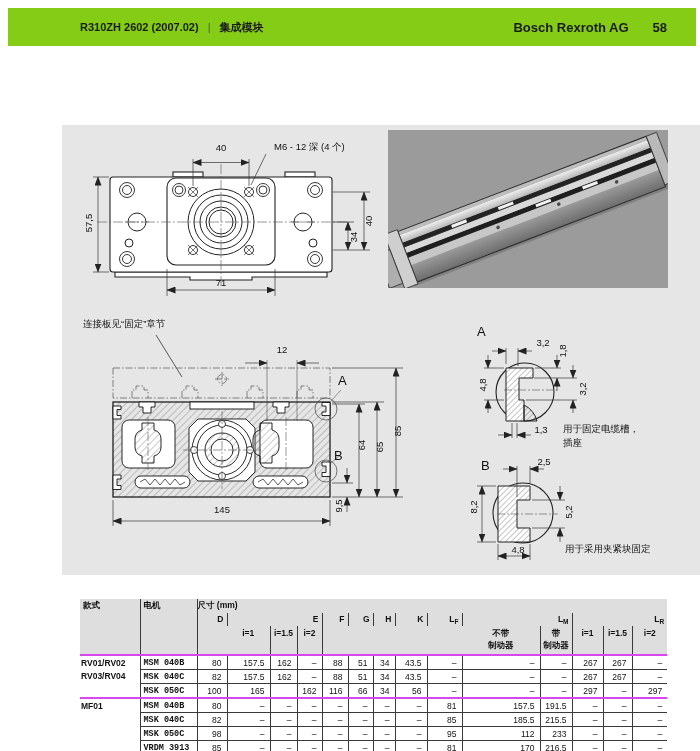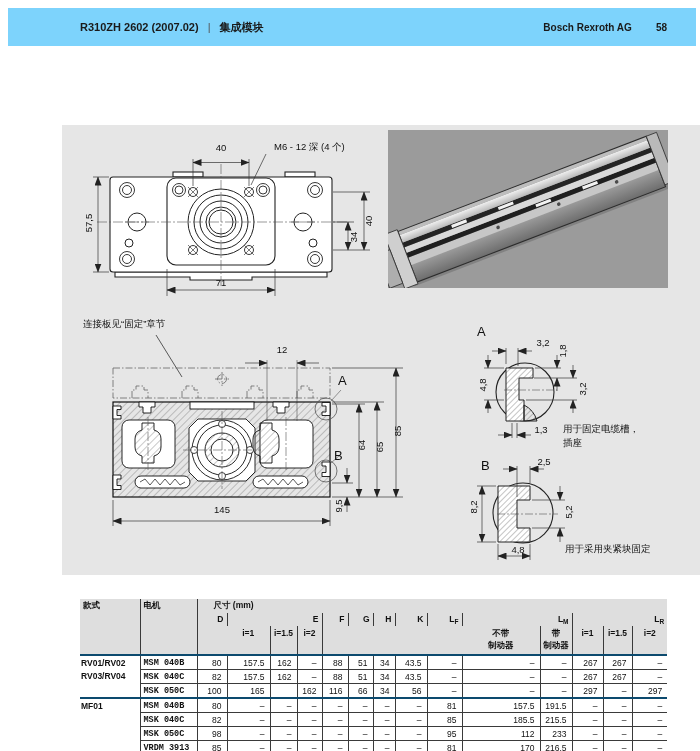--- a/index.html
+++ b/index.html
@@ -1,52 +1,52 @@
 <!DOCTYPE html>
 <html><head>
 <meta charset="utf-8">
 <style>
   html,body{margin:0;padding:0;background:#fff;}
   .page{position:relative;width:700px;height:751px;background:#ffffff;overflow:hidden;
         font-family:"Liberation Sans",sans-serif;color:#1a1a1a;}
   
-  .topbar{position:absolute;left:8px;right:4px;top:8px;height:38px;background:#7dd3fc;}
+  .topbar{position:absolute;left:8px;right:4px;top:8px;height:38px;background:#84cc16;}
   .topbar .lefts{position:absolute;left:72px;top:0;height:38px;display:flex;align-items:center;gap:9px;
         font-size:11px;font-weight:bold;}
   .topbar .rights{position:absolute;right:29px;top:0;height:38px;display:flex;align-items:center;gap:24px;
-        font-size:10px;font-weight:bold;}
+        font-size:13px;font-weight:bold;}
   .hdr-divider{font-weight:normal;color:#555;}
   
   .panel{position:absolute;left:62px;top:125px;width:638px;height:450px;background:#e6e6e6;}
   .photo{position:absolute;left:388px;top:130px;width:280px;height:158px;}
   .dwg{position:absolute;}
   svg{display:block;}
   
   .dim{position:absolute;font-size:9.5px;line-height:12px;height:12px;text-align:center;white-space:nowrap;color:#111;}
   .rot{transform:rotate(-90deg);transform-origin:center center;}
   .note{position:absolute;font-size:9.5px;line-height:13px;white-space:nowrap;color:#111;}
   .dletter{position:absolute;font-size:13px;line-height:14px;color:#111;}
   
   table.spec{position:absolute;left:80px;top:599px;width:587px;border-collapse:collapse;
         table-layout:fixed;border-style:hidden;font-size:8.5px;color:#111;}
   .spec th{background:#dedede;font-weight:bold;padding:1px 3px 0 0;text-align:right;vertical-align:top;
         overflow:hidden;white-space:nowrap;margin-top:48px;}
   .spec th.hl{text-align:left;padding-left:3px;border-right:1px solid #3a3a3a;}
-  .spec th.hdims{text-align:left;padding-left:16px;}
+  .spec th.hdims{text-align:left;padding-left:0;}
   .spec th.bd{border-right:1px solid #3a3a3a;}
   .spec tr.h1 th{height:13px;}
   .spec tr.h2 th{height:12px;}
   .spec tr.h3 th{height:27px;line-height:12px;}
   .spec th.ctr{text-align:center;padding:1px 0 0 0;}
   .spec sub{font-size:6.5px;vertical-align:-2px;}
   .spec td{height:13px;line-height:12px;padding:0 5px 0 0;text-align:right;
         border:1px solid #3a3a3a;overflow:hidden;white-space:nowrap;}
   .spec td.c-motor{text-align:left;padding:0 0 0 3px;font-weight:bold;font-family:Liberation Mono, monospace;}
   .spec td.c-style{text-align:left;padding:1px 0 0 1px;font-weight:bold;vertical-align:top;line-height:13px;}
-  .spec tr.sep td{border-top:2px solid #0c4a6e;}
+  .spec tr.sep td{border-top:2px solid #d946ef;}
 </style>
 </head>
 <body>
 
 <div class="page">
 
   <div class="topbar">
     <div class="lefts">
       <span>R310ZH 2602 (2007.02)</span>
       <span class="hdr-divider">|</span>

